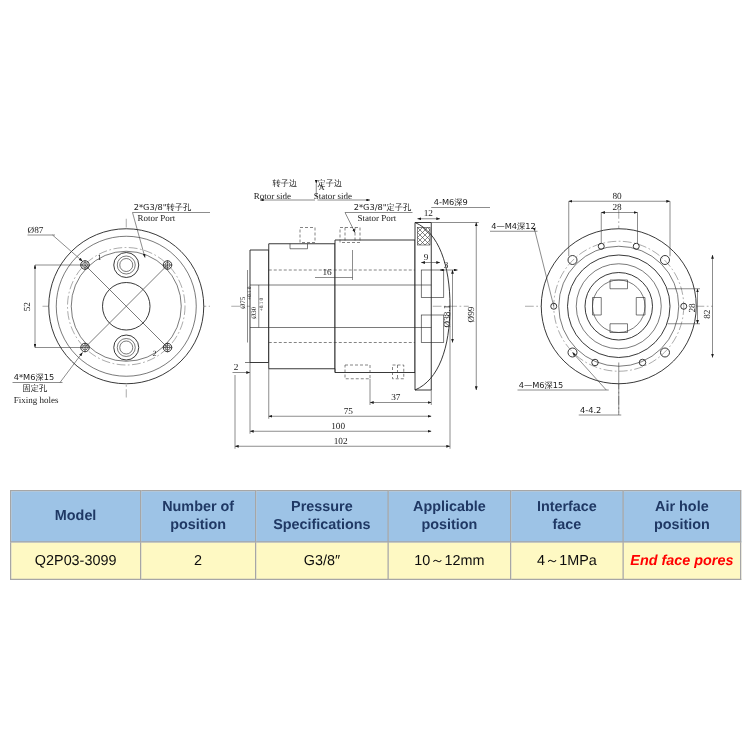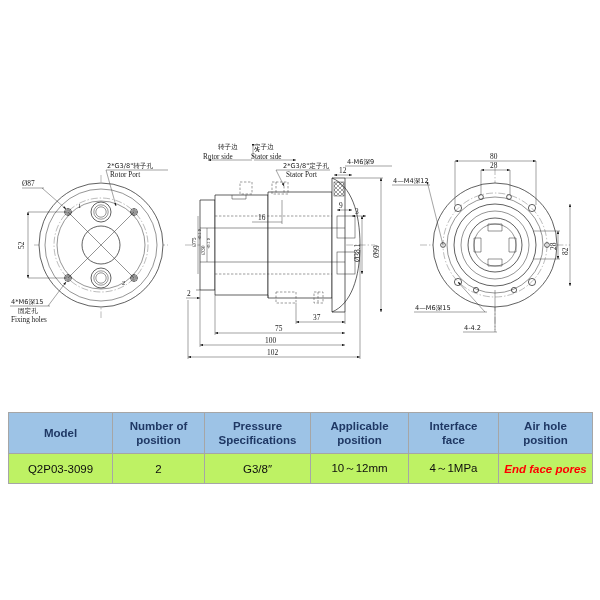--- a/index.html
+++ b/index.html
@@ -46,21 +46,21 @@
   }
   .lbl-en {
     font-family: "Liberation Serif", serif;
     font-size: 7.2px;
     fill: #1a1a1a;
   }
 
   
   #spec-table-wrap {
     position: absolute;
-    left: 8px; top: 412px;
+    left: 8px; top: 392px;
     width: 584px;
   }
   table.spec {
     border-collapse: collapse;
     width: 584px;
     table-layout: fixed;
   }
   table.spec th, table.spec td {
     border: 1px solid #a6a6a6;
     text-align: center;
@@ -70,21 +70,21 @@
   table.spec th {
     background: #9dc3e6;
     color: #1f3864;
     font-size: 11.5px;
     font-weight: bold;
     line-height: 1.22;
     padding: 6px 2px;
     height: 40px;
   }
   table.spec td {
-    background: #bef264;
+    background: #fef9c3;
     color: #0d0d0d;
     font-size: 11.5px;
     font-weight: normal;
     padding: 7px 2px;
     height: 30px;
   }
   table.spec td.accent {
     color: #ff0000;
     font-weight: bold;
     font-style: italic;

